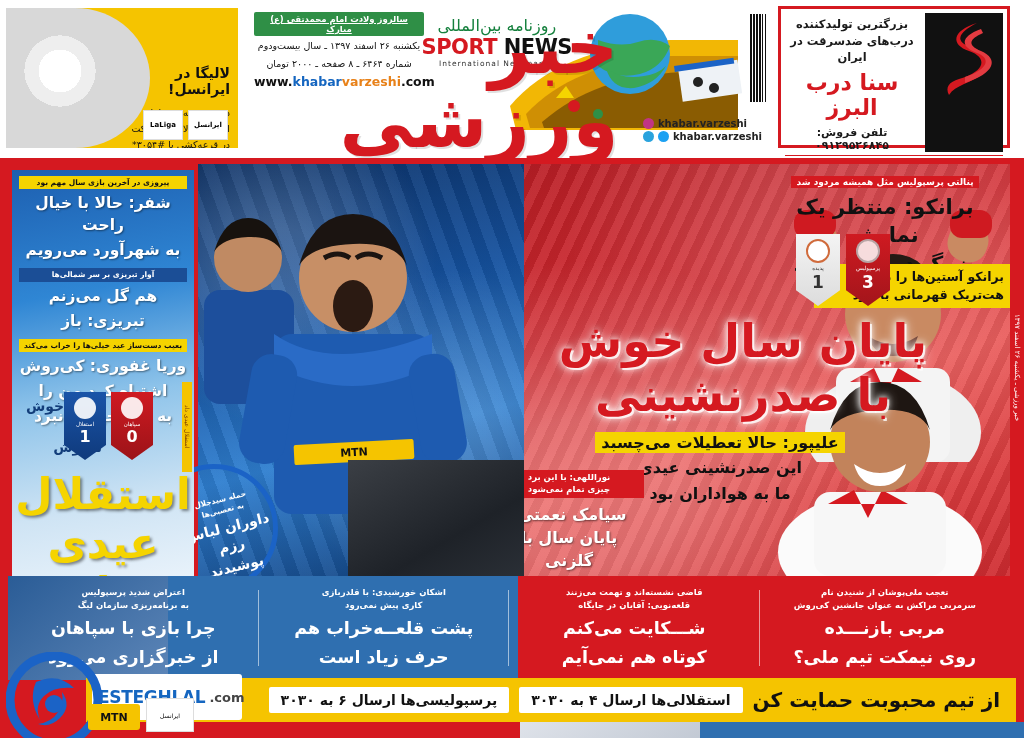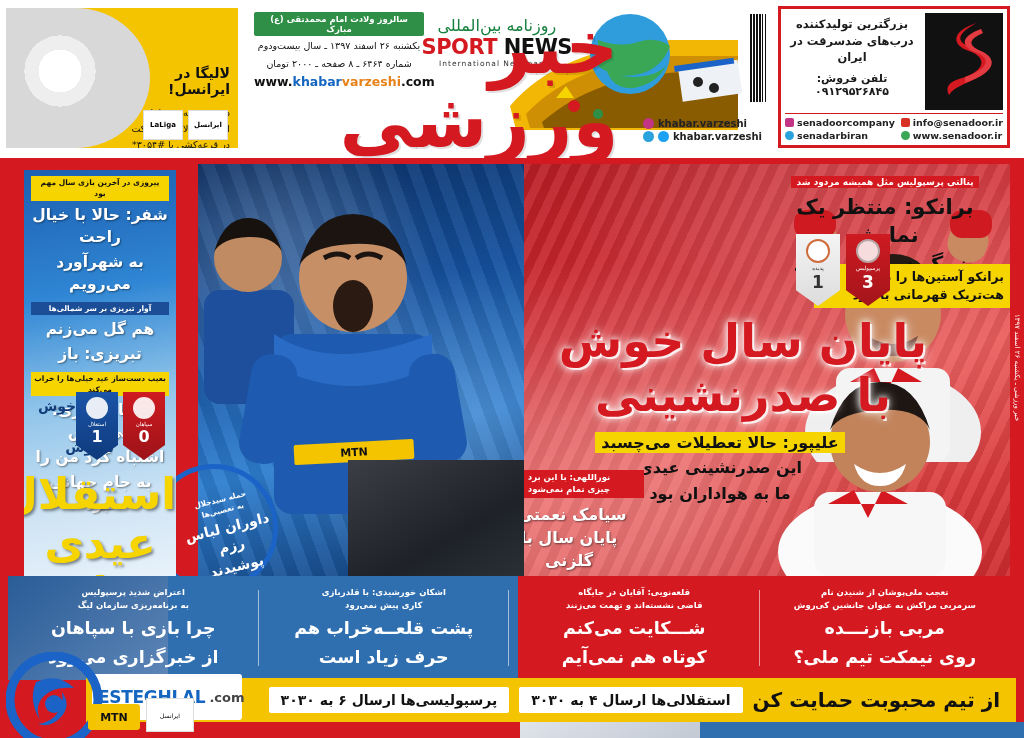--- a/index.html
+++ b/index.html
@@ -63,21 +63,21 @@
   }
 
   .soc-bottom { position:absolute; right:262px; top:118px; display:flex; flex-direction:column; gap:2px; }
   .soc-row { display:flex; align-items:center; gap:4px; direction:ltr; font-size:10px; font-weight:bold; color:#222; }
   .soc-dot { width:11px; height:11px; border-radius:50%; flex:none; }
 
   
   .info-block { position:absolute; right:600px; top:12px; width:170px; text-align:center; }
   .info-green {
     background:#2f8f46; color:#fff; font-size:8.5px; font-weight:bold;
-    padding:2px 4px; border-radius:2px; letter-spacing:-.2px;
+    padding:2px 4px; border-radius:2px; letter-spacing:-.2px;text-decoration:underline;
   }
   .info-line { font-size:9.5px; color:#111; margin-top:3px; line-height:1.55; }
   .info-url { font-size:12.5px; font-weight:bold; direction:ltr; margin-top:3px; }
   .info-url .u-blk { color:#111; }
   .info-url .u-blue { color:#1566c0; }
   .info-url .u-org { color:#e8821a; }
 
   
   .ad-right {
     position:absolute; left:6px; top:8px; width:232px; height:140px;
@@ -177,21 +177,21 @@
   }
   .coach-photo { position:absolute; inset:0; background:linear-gradient(150deg,#3b3f45,#1e2228 60%,#2c3138); }
   .coach-ring { position:absolute; left:142px; top:300px; width:128px; height:128px;
     border:5px solid #1b63c6; border-radius:50%; }
   .refbox { position:absolute; left:178px; top:330px; width:86px; text-align:center;
     transform: rotate(-14deg); }
   .refbox .rk { font-size:7.5px; color:#fff; font-weight:bold; line-height:1.45; }
   .refbox .rt { font-size:14px; color:#fff; font-weight:bold; line-height:1.35; margin-top:2px; }
 
   
-  .rcol { position:absolute; left:16px; top:6px; width:152px; height:412px;
+  .rcol { position:absolute; left:4px; top:6px; width:182px; height:412px;
     background:linear-gradient(170deg,#1d5fb0 0%,#2f86d4 30%,#8fc4ea 55%,#cfe4f4 80%,#eaf3fb 100%);
     overflow:hidden; }
   .rcol-inner { position:absolute; inset:0; padding:6px 7px; }
   .ritem { text-align:center; margin-bottom:7px; }
   .rkick { background:#f5d400; color:#111; font-size:7.5px; font-weight:bold;
     display:block; padding:1px 3px; line-height:1.5; }
   .rkick.blue { background:#1b4e96; color:#fff; }
   .rtitle { font-size:15.5px; font-weight:bold; color:#fff; line-height:1.42; margin-top:3px;
     text-shadow: 1px 1px 2px rgba(0,0,0,.45); }
 
@@ -261,20 +261,21 @@
             <rect width="78" height="92" fill="#111"></rect>
             <path d="M52 10 C26 18 26 32 44 38 C62 44 62 58 34 66 C24 69 20 74 24 82
                      C30 72 46 70 56 62 C68 52 64 40 46 34 C30 29 32 20 52 10 Z" fill="#d51920"></path>
             <path d="M56 16 C34 24 36 34 52 40 C66 45 64 56 40 64 L40 70 C70 60 74 46 56 38
                      C42 32 44 26 58 20 Z" fill="#e33b41"></path>
           </svg>
         </div>
         <div class="ad-left-txt">
           <div class="ad-line1">بزرگترین تولیدکننده</div>
           <div class="ad-line1">درب‌های ضدسرقت در ایران</div>
+          <div class="ad-brand">سنا درب البرز</div>
           <div class="ad-phone">تلفن فروش: ۰۹۱۲۹۵۲۶۸۴۵</div>
         </div>
       </div>
       <div class="ad-left-bottom">
         <div class="ad-social-col">
           <div class="ad-social">
             <span class="sq-ico ico-mail"></span>
             <span>info@senadoor.ir</span>
           </div>
           <div class="ad-social">
@@ -535,22 +536,22 @@
     </div>
 
     <div class="bottom-row">
       <div class="bn-cell">
         <div class="bn-kick">تعجب ملی‌پوشان از شنیدن نام</div>
         <div class="bn-kick">سرمربی مراکش به عنوان جانشین کی‌روش</div>
         <div class="bn-title">مربی بازنـــده</div>
         <div class="bn-title">روی نیمکت تیم ملی؟</div>
       </div>
       <div class="bn-cell">
+        <div class="bn-kick">قاضی نشسته‌اند و تهمت می‌زنند</div>
         <div class="bn-kick">قلعه‌نویی: آقایان در جایگاه</div>
-        <div class="bn-kick">قاضی نشسته‌اند و تهمت می‌زنند</div>
         <div class="bn-title">شـــکایت می‌کنم</div>
         <div class="bn-title">کوتاه هم نمی‌آیم</div>
       </div>
       <div class="bn-cell">
         <div class="bn-kick">اشکان خورشیدی: با قلدربازی</div>
         <div class="bn-kick">کاری پیش نمی‌رود</div>
         <div class="bn-title">پشت قلعــه‌خراب هم</div>
         <div class="bn-title">حرف زیاد است</div>
       </div>
       <div class="bn-cell">

